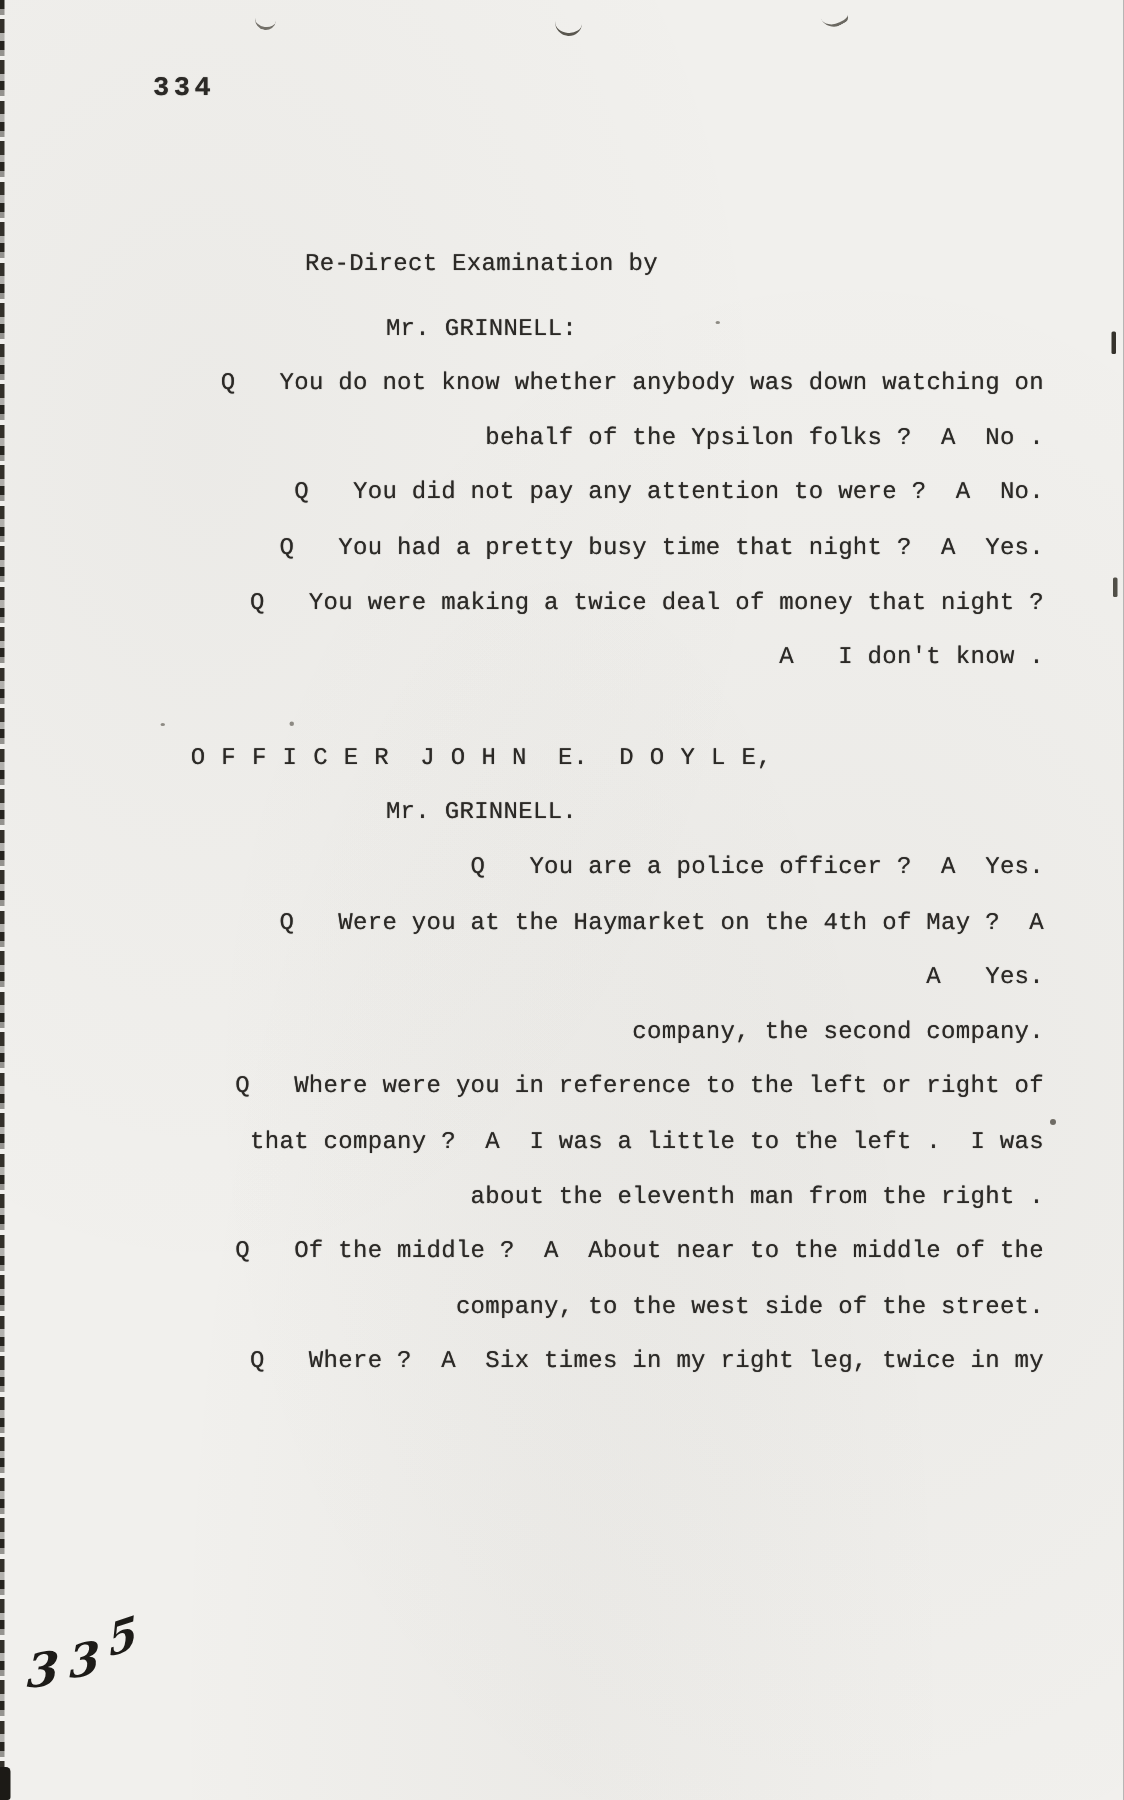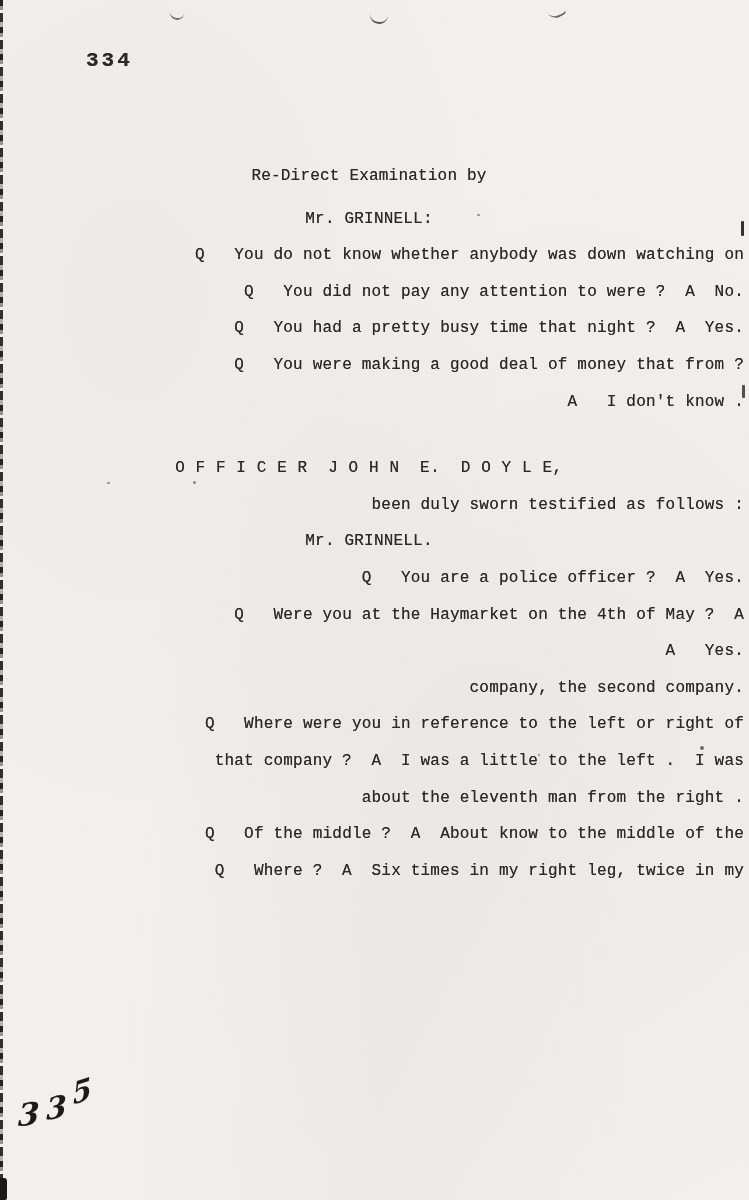--- a/index.html
+++ b/index.html
@@ -11,40 +11,40 @@
     background:
       radial-gradient(ellipse at 18% 25%, rgba(60,55,45,0.03), transparent 45%),
       radial-gradient(ellipse at 75% 60%, rgba(60,55,45,0.035), transparent 55%),
       radial-gradient(ellipse at 50% 95%, rgba(60,55,45,0.03), transparent 50%),
       #f1f0ed;
     font-family:"Liberation Mono","DejaVu Sans Mono",monospace;
     color:#2b2926;
   }
   
   .doc-lines{
-    position:absolute;left:96px;top:158px;width:600px;margin-left:48px;
+    position:absolute;left:96px;top:158px;width:600px;
   }
   .line{
     white-space:pre;
     font-size:16px;
     line-height:36.6px;
     height:36.6px;
     letter-spacing:0.2px;
     color:#2b2926;
     text-shadow:0 0 0.6px rgba(43,41,38,0.75);
     text-align:right;
   }
   .q{padding-left:17px;}
   .center{width:450px;text-align:center;}
   .sub{margin-top:6px;}
   .section{margin-top:30px;letter-spacing:0.6px;text-align:center;}
   
   .page-num{
-    position:absolute;left:86px;top:49px;
-    font-size:21px;letter-spacing:3px;font-weight:bold;
+    position:absolute;left:102px;top:49px;
+    font-size:18px;letter-spacing:3px;font-weight:bold;
     color:#2b2926;text-shadow:0 0 0.6px rgba(43,41,38,0.8);
   }
   
   .handwritten{
     position:absolute;left:16px;top:1080px;width:100px;height:62px;
     font-family:"DejaVu Serif","Liberation Serif",serif;
     font-style:italic;font-weight:600;color:#1d1b18;
   }
   .handwritten .d{position:absolute;display:block;}
   .handwritten .d1{left:2px;top:16px;font-size:31px;transform:rotate(-6deg) skewX(-8deg);}
@@ -96,35 +96,36 @@
   <div class="speck p3"></div>
   <div class="speck p4"></div>
   <div class="speck p5"></div>
 
   <div class="page-num">334</div>
 
   <div class="doc-lines" id="doc-lines">
       <div class="line center">Re-Direct Examination by</div>
       <div class="line center sub">Mr. GRINNELL:</div>
       <div class="line q">Q   You do not know whether anybody was down watching on</div>
+      <div class="line">behalf of the Ypsilon folks ?  A  No .</div>
       <div class="line q">Q   You did not pay any attention to were ?  A  No.</div>
       <div class="line q">Q   You had a pretty busy time that night ?  A  Yes.</div>
-      <div class="line q">Q   You were making a good deal of money that from ?</div>
+      <div class="line q">Q   You were making a twice deal of money that night ?</div>
       <div class="line q">A   I don't know .</div>
       <div class="line center section">O F F I C E R  J O H N  E.  D O Y L E,</div>
-      <div class="line">been duly sworn testified as follows :</div>
       <div class="line center">Mr. GRINNELL.</div>
       <div class="line q">Q   You are a police officer ?  A  Yes.</div>
       <div class="line q">Q   Were you at the Haymarket on the 4th of May ?  A</div>
       <div class="line q">A   Yes.</div>
       <div class="line">company, the second company.</div>
       <div class="line q">Q   Where were you in reference to the left or right of</div>
       <div class="line">that company ?  A  I was a little to the left .  I was</div>
       <div class="line">about the eleventh man from the right .</div>
-      <div class="line q">Q   Of the middle ?  A  About know to the middle of the</div>
+      <div class="line q">Q   Of the middle ?  A  About near to the middle of the</div>
+      <div class="line">company, to the west side of the street.</div>
       <div class="line q">Q   Where ?  A  Six times in my right leg, twice in my</div>
     </div>
 
   <div class="handwritten">
     <span class="d d1">3</span>
     <span class="d d2">3</span>
     <span class="d d3">5</span>
   </div>
 
 </div>

